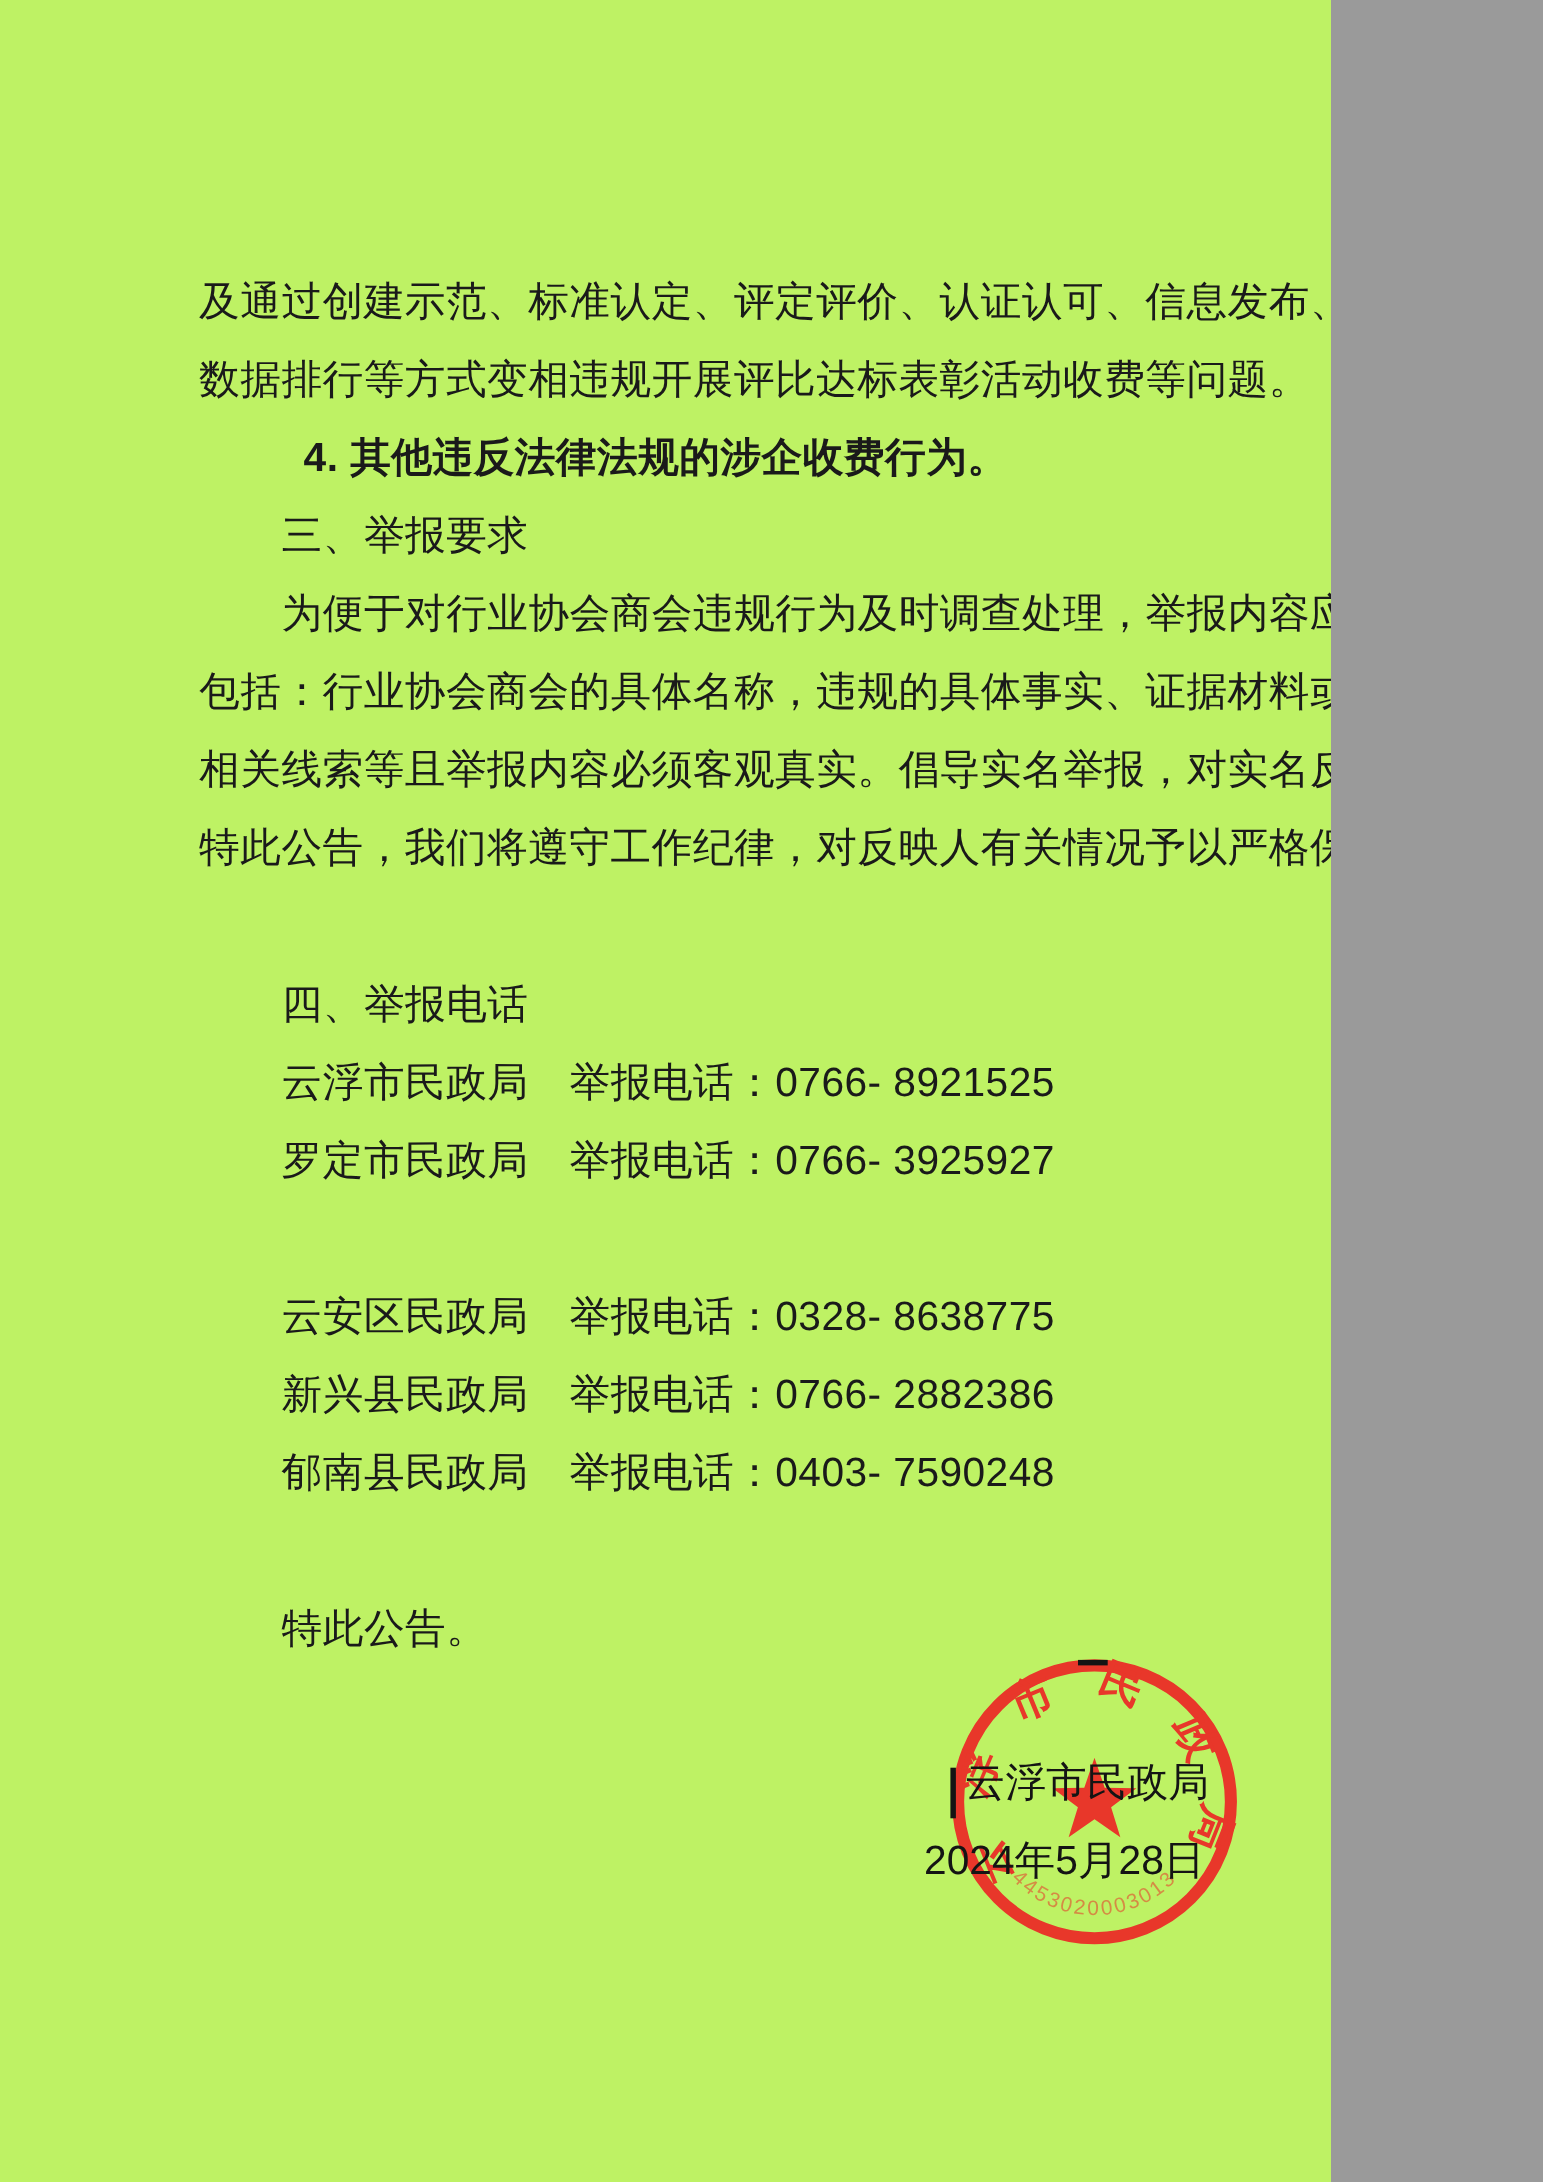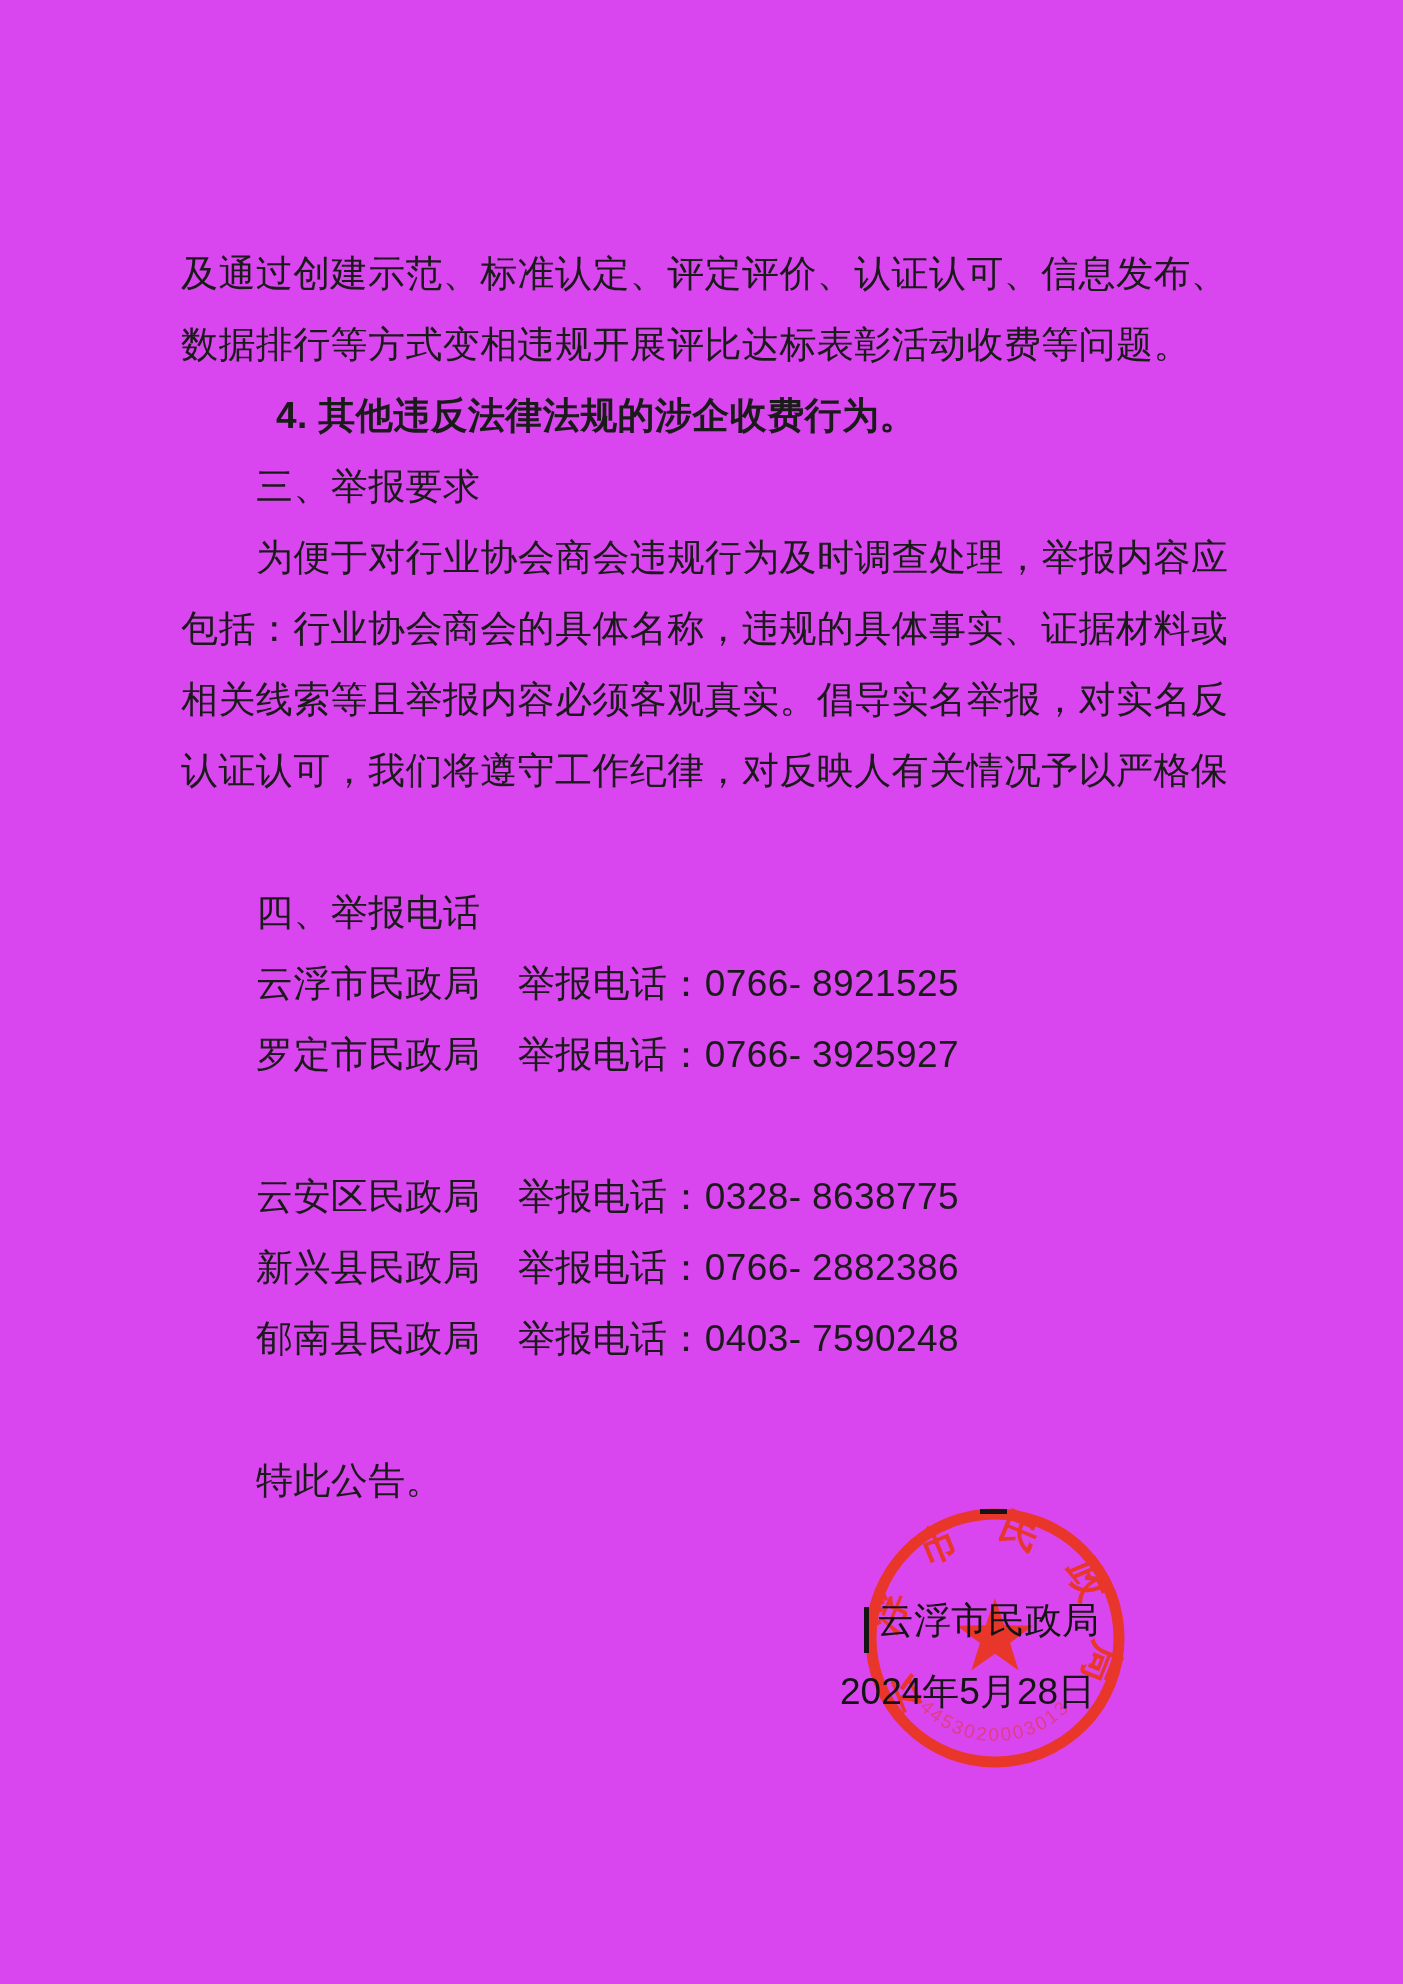--- a/index.html
+++ b/index.html
@@ -1,20 +1,20 @@
 <!DOCTYPE html>
 <html><head>
 <meta charset="utf-8">
 <style>
   html, body { margin: 0; padding: 0; background: #9a9a9a; }
   .page {
     position: relative;
-    width: 1403px;
+    width: 1210px;
     height: 1984px;
-    background: #d946ef;
+    background: #bef264;
     overflow: hidden;
     font-family: "Liberation Sans", sans-serif;
     color: #1a1a1a;
   }
   .line {
     position: absolute;
     height: 71px;
     line-height: 71px;
     font-size: 37px;
     font-weight: 500;
@@ -78,21 +78,21 @@
 
 <div class="page">
 
   <div class="line cont" style="top:238px">及通过创建示范、标准认定、评定评价、认证认可、信息发布、</div>
   <div class="line cont" style="top:309px">数据排行等方式变相违规开展评比达标表彰活动收费等问题。</div>
   <div class="line indent strong" style="top:380px">4. 其他违反法律法规的涉企收费行为。</div>
   <div class="line indent" style="top:451px">三、举报要求</div>
   <div class="line indent" style="top:522px">为便于对行业协会商会违规行为及时调查处理，举报内容应</div>
   <div class="line cont" style="top:593px">包括：行业协会商会的具体名称，违规的具体事实、证据材料或</div>
   <div class="line cont" style="top:664px">相关线索等且举报内容必须客观真实。倡导实名举报，对实名反</div>
-  <div class="line cont" style="top:735px">认证认可，我们将遵守工作纪律，对反映人有关情况予以严格保</div>
+  <div class="line cont" style="top:735px">特此公告，我们将遵守工作纪律，对反映人有关情况予以严格保</div>
   <div class="line indent" style="top:877px">四、举报电话</div>
   <div class="line indent" style="top:948px">云浮市民政局　举报电话：0766- 8921525</div>
   <div class="line indent" style="top:1019px">罗定市民政局　举报电话：0766- 3925927</div>
   <div class="line indent" style="top:1161px">云安区民政局　举报电话：0328- 8638775</div>
   <div class="line indent" style="top:1232px">新兴县民政局　举报电话：0766- 2882386</div>
   <div class="line indent" style="top:1303px">郁南县民政局　举报电话：0403- 7590248</div>
   <div class="line indent" style="top:1445px">特此公告。</div>
 
   <svg class="seal-svg" viewBox="0 0 300 300">
     <defs>

